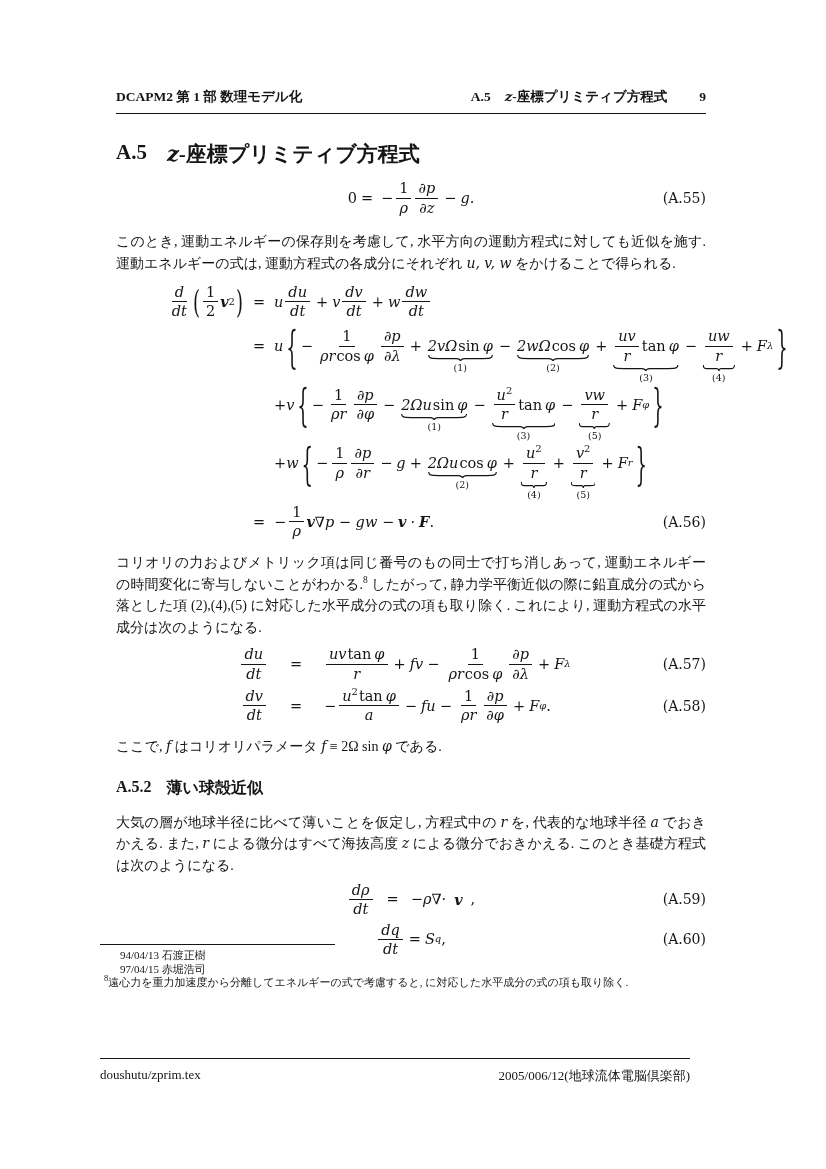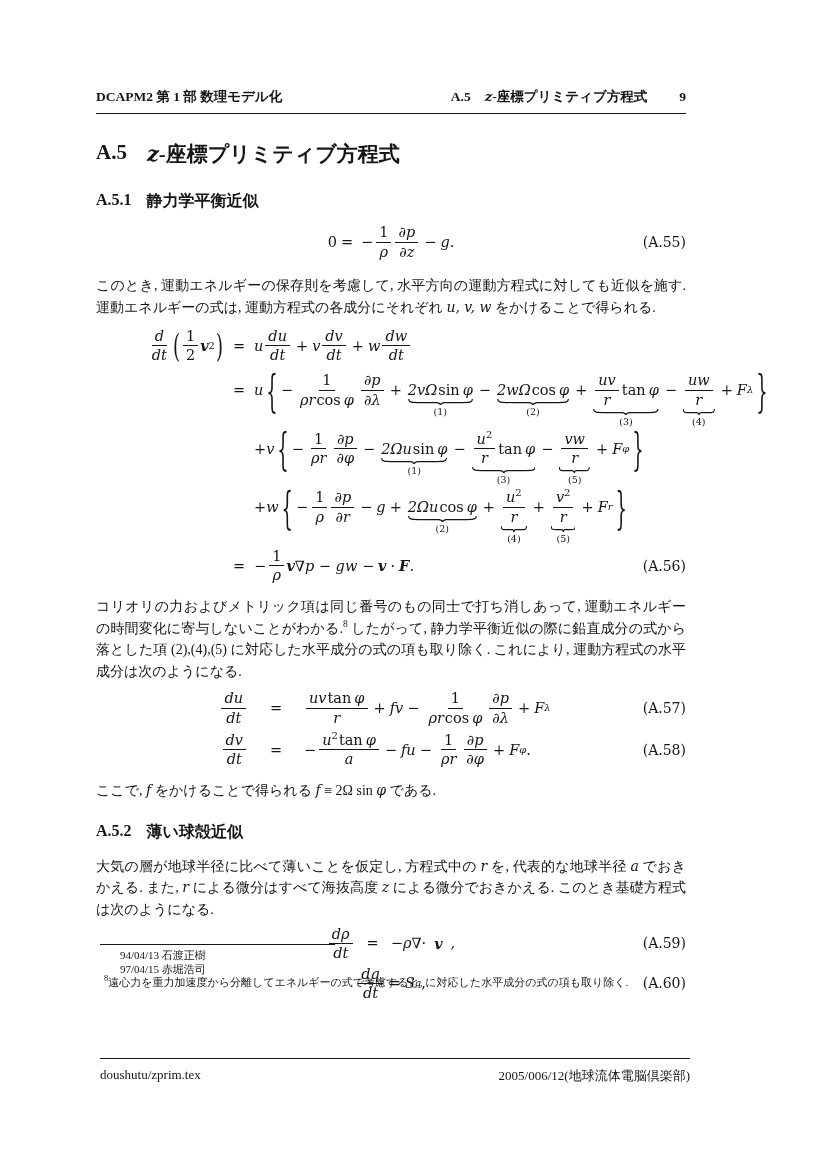--- a/index.html
+++ b/index.html
@@ -2,21 +2,21 @@
 <html><head>
 <meta charset="utf-8">
 <style>
   html,body { margin:0; padding:0; background:#e8e8e8; }
   .page {
     position:relative; width:826px; height:1169px; margin:0 auto;
     background:#ffffff; color:#151515;
     font-family:"Liberation Serif","DejaVu Serif",serif;
     overflow:hidden;
   }
-  .content { position:absolute; left:96px; top:88px; width:590px; }
+  .content { position:absolute; left:116px; top:88px; width:590px; }
 
   
   .pagehead { display:flex; justify-content:space-between; align-items:baseline;
               font-weight:bold; font-size:13.5px; }
   .pagehead .hr-right { display:flex; gap:14px; align-items:baseline; }
   .pagehead .pgno { margin-left:18px; }
   .headrule { border:0; border-top:1.2px solid #151515; margin:7px 0 0 0; }
 
   
   h1.sec { font-size:21px; font-weight:bold; margin:26px 0 0 0; display:flex; gap:20px; }
@@ -92,24 +92,20 @@
         <span class="pgno">9</span>
       </span>
     </div>
     <hr class="headrule">
 
     <h1 class="sec">
       <span>A.5</span>
       <span><i>z</i><span>-座標プリミティブ方程式</span></span>
     </h1>
 
-    <h2 class="subsec">
-      <span>A.5.1</span>
-      <span>静力学平衡近似</span>
-    </h2>
 
 
     <div class="math eqc mt10" style="min-height:40px;">
       <span>0</span>
       <span class="op">=</span>
       <span class="op" style="margin-right:1px">−</span>
       <span class="frac">
           <span class="fn">1</span>
           <span class="fd"><i>ρ</i></span>
         </span>
@@ -442,21 +438,21 @@
             </span>
           <span class="op">+</span>
           <i>F</i>
             <sub><i>φ</i></sub>
             <span>.</span>
         </span>
         <span class="eqnum">(A.58)</span>
       </div>
     </div>
 
-    <p class="body mt8"><span>ここで, </span><i>f</i><span> をかけることで得られる </span><i>f</i><span> ≡ 2Ω sin </span><i>φ</i><span> である.</span></p>
+    <p class="body mt8"><span>ここで, </span><i>f</i><span> はコリオリパラメータ </span><i>f</i><span> ≡ 2Ω sin </span><i>φ</i><span> である.</span></p>
 
     <h2 class="subsec" style="margin-top:20px">
       <span>A.5.2</span>
       <span>薄い球殻近似</span>
     </h2>
 
     <p class="body"><span>大気の層が地球半径に比べて薄いことを仮定し, 方程式中の </span><i>r</i><span> を, 代表的な地球半径 </span><i>a</i><span> でおきかえる. また, </span><i>r</i><span> による微分はすべて海抜高度 </span><i>z</i><span> による微分でおきかえる. このとき基礎方程式は次のようになる.</span></p>
 
     <div class="math eqc mt4" style="min-height:38px;gap:8px;">
       <span class="frac">

